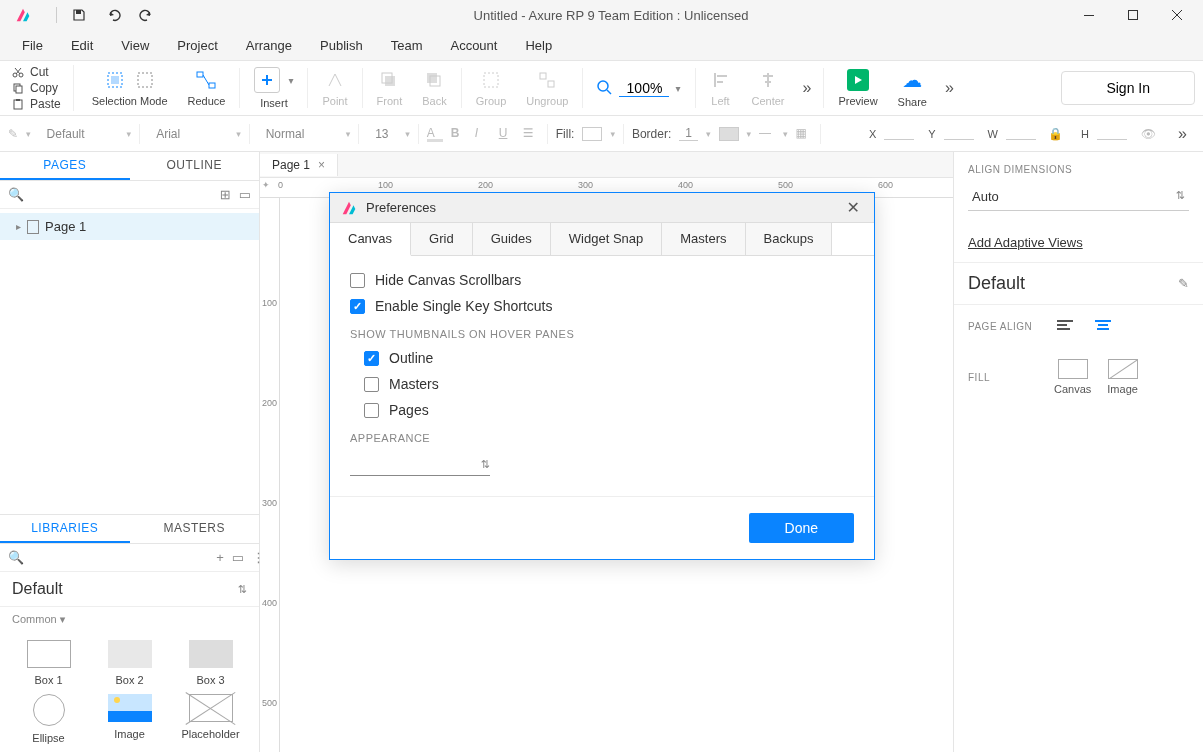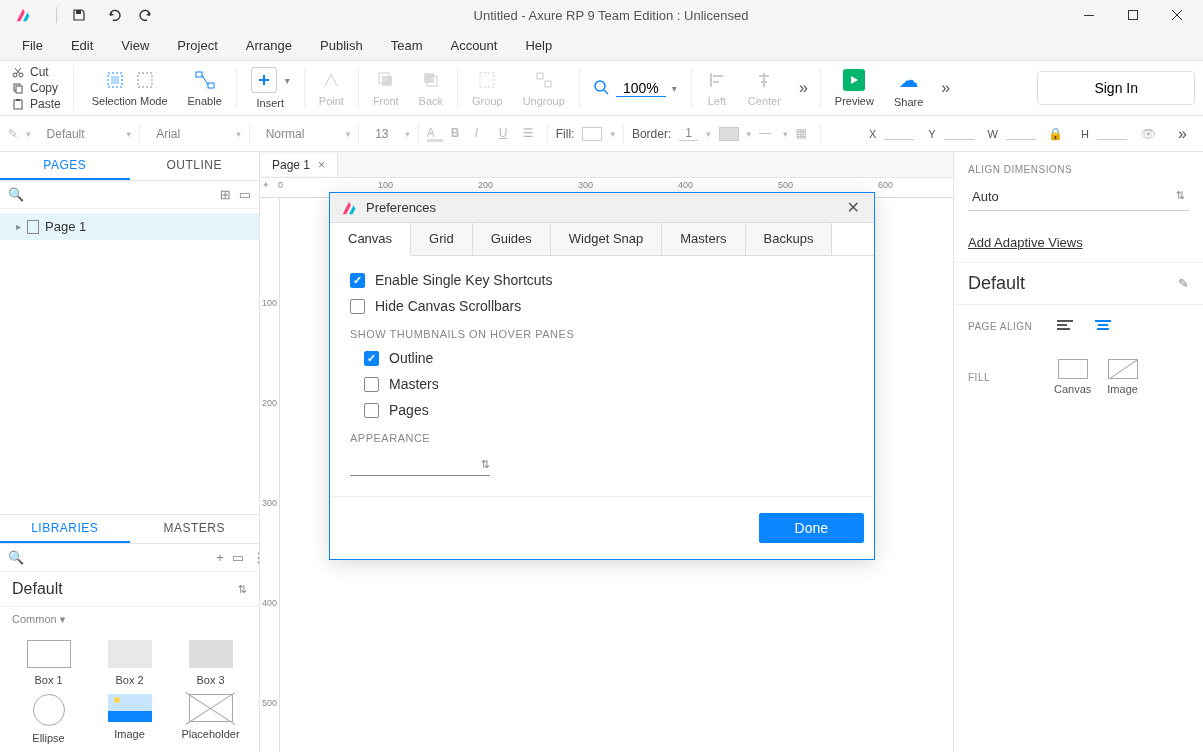--- a/index.html
+++ b/index.html
@@ -28,21 +28,21 @@
 .tb-icons { display: flex; gap: 8px; align-items: center; }
 .tb-icon { width: 22px; height: 22px; display: flex; align-items: center; justify-content: center; cursor: pointer; border: 1px solid transparent; }
 .tb-icon.boxed { border: 1px solid #ccc; border-radius: 3px; width: 26px; height: 26px; }
 .tb-label { font-size: 11px; color: #444; }
 .tb-label.disabled { color: #bbb; }
 .tb-sep { width: 1px; height: 40px; background: #eee; margin: 0 4px; }
 .zoom-input { border: none; border-bottom: 1px solid #0a84ff; width: 50px; text-align: center; font-size: 14px; outline: none; }
 .preview-btn { width: 22px; height: 22px; background: #00b66c; border-radius: 3px; display: flex; align-items: center; justify-content: center; }
 .cloud-icon { color: #0a84ff; font-size: 20px; }
 .more-icon { font-size: 16px; color: #555; padding: 0 8px; cursor: pointer; }
-.signin-btn { margin-left: auto; padding: 8px 56px; border: 1px solid #ddd; background: #fff; border-radius: 4px; cursor: pointer; font-size: 14px; }
+.signin-btn { margin-left: auto; padding: 8px 44px; border: 1px solid #ddd; background: #fff; border-radius: 4px; cursor: pointer; font-size: 14px; }
 
 
 .format-bar { height: 36px; background: #fff; border-bottom: 1px solid #e5e5e5; display: flex; align-items: center; padding: 0 8px; gap: 8px; color: #aaa; font-size: 12px; }
 .fmt-sel { border: none; background: transparent; color: #888; padding: 4px 8px; min-width: 80px; }
 .fmt-sep { width: 1px; height: 20px; background: #eee; }
 .fmt-label { color: #555; font-size: 12px; }
 .fmt-box { width: 20px; height: 14px; border: 1px solid #ccc; }
 .fmt-icon { width: 16px; height: 16px; color: #bbb; }
 .dim-label { color: #555; font-size: 11px; margin-left: 6px; }
 .dim-input { width: 30px; border: none; border-bottom: 1px solid #ccc; font-size: 11px; }
@@ -128,21 +128,21 @@
 .dialog-tab { padding: 8px 18px; font-size: 13px; cursor: pointer; border-right: 1px solid #ddd; background: #f7f7f7; }
 .dialog-tab.active { background: #fff; border-bottom: 2px solid #fff; margin-bottom: -1px; }
 .dialog-body { padding: 16px 20px 20px; }
 .chk-row { display: flex; align-items: center; gap: 10px; margin-bottom: 10px; font-size: 14px; color: #333; }
 .chk-row.indent { margin-left: 14px; }
 .chk { width: 15px; height: 15px; border: 1.5px solid #888; border-radius: 2px; display: flex; align-items: center; justify-content: center; cursor: pointer; }
 .chk.checked { background: #0a84ff; border-color: #0a84ff; }
 .chk.checked::after { content: "✓"; color: #fff; font-size: 11px; font-weight: bold; }
 .section-title { font-size: 11px; color: #888; letter-spacing: 0.5px; margin: 14px 0 10px; }
 .appearance-sel { width: 140px; border: none; border-bottom: 1px solid #888; padding: 4px 0; margin-top: 4px; display: flex; justify-content: flex-end; }
-.dialog-footer { display: flex; justify-content: flex-end; padding: 16px 10px; border-top: 1px solid #eee; }
+.dialog-footer { display: flex; justify-content: flex-end; padding: 16px 20px; border-top: 1px solid #eee; }
 .done-btn { background: #0a84ff; color: #fff; border: none; padding: 7px 36px; font-size: 14px; border-radius: 2px; cursor: pointer; }
 
 svg { display: block; }
 </style>
 </head>
 <body>
 
 <div class="title-bar">
   <div class="title-left">
     <span class="logo">
@@ -245,21 +245,21 @@
     <span class="tb-label">Selection Mode</span>
   </div>
   <div class="tb-group">
     <span class="tb-icon">
         <svg width="20" height="18">
           <rect x="1" y="1" width="6" height="5" fill="none" stroke="#0a84ff"></rect>
           <rect x="13" y="12" width="6" height="5" fill="none" stroke="#0a84ff"></rect>
           <path d="M7 4 L13 14" stroke="#0a84ff"></path>
         </svg>
       </span>
-    <span class="tb-label">Enable</span>
+    <span class="tb-label">Reduce</span>
   </div>
   <div class="tb-sep"></div>
   <div class="tb-group">
     <div class="tb-icons">
         <span class="tb-icon boxed">
           <svg width="14" height="14">
             <path d="M7 2 v10 M2 7 h10" stroke="#0a84ff" stroke-width="2"></path>
           </svg>
         </span>
         <span style="color:#888;font-size:10px">▾</span>
@@ -556,26 +556,26 @@
   <div class="dialog-tabs">
     <div class="dialog-tab active">Canvas</div>
     <div class="dialog-tab">Grid</div>
     <div class="dialog-tab">Guides</div>
     <div class="dialog-tab">Widget Snap</div>
     <div class="dialog-tab">Masters</div>
     <div class="dialog-tab">Backups</div>
   </div>
   <div class="dialog-body">
     <div class="chk-row">
+        <span class="chk"></span>
+        <span>Hide Canvas Scrollbars</span>
+      </div>
+    <div class="chk-row">
         <span class="chk checked"></span>
         <span>Enable Single Key Shortcuts</span>
-      </div>
-    <div class="chk-row">
-        <span class="chk"></span>
-        <span>Hide Canvas Scrollbars</span>
       </div>
     <div class="section-title">SHOW THUMBNAILS ON HOVER PANES</div>
     <div class="chk-row indent">
         <span class="chk checked"></span>
         <span>Outline</span>
       </div>
     <div class="chk-row indent">
         <span class="chk"></span>
         <span>Masters</span>
       </div>

